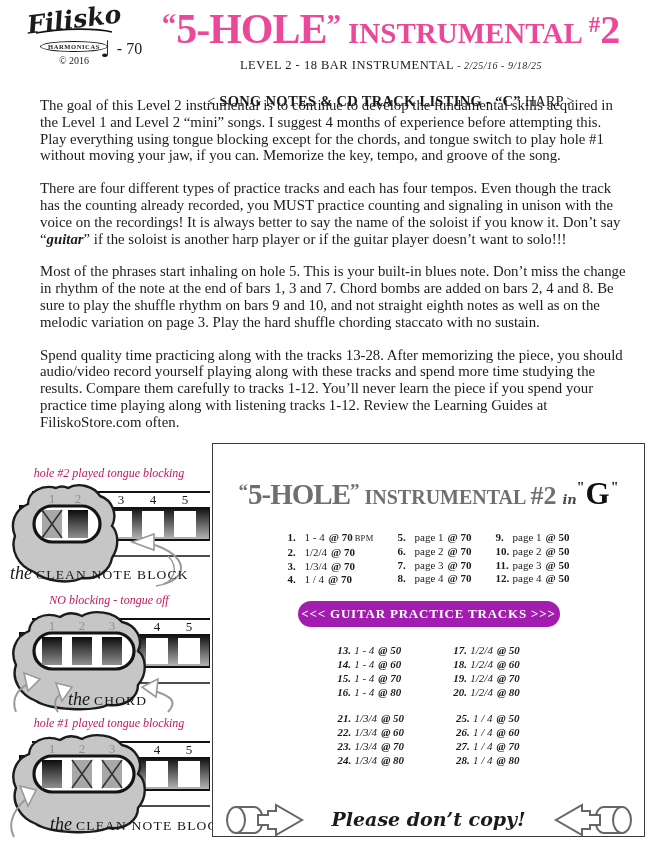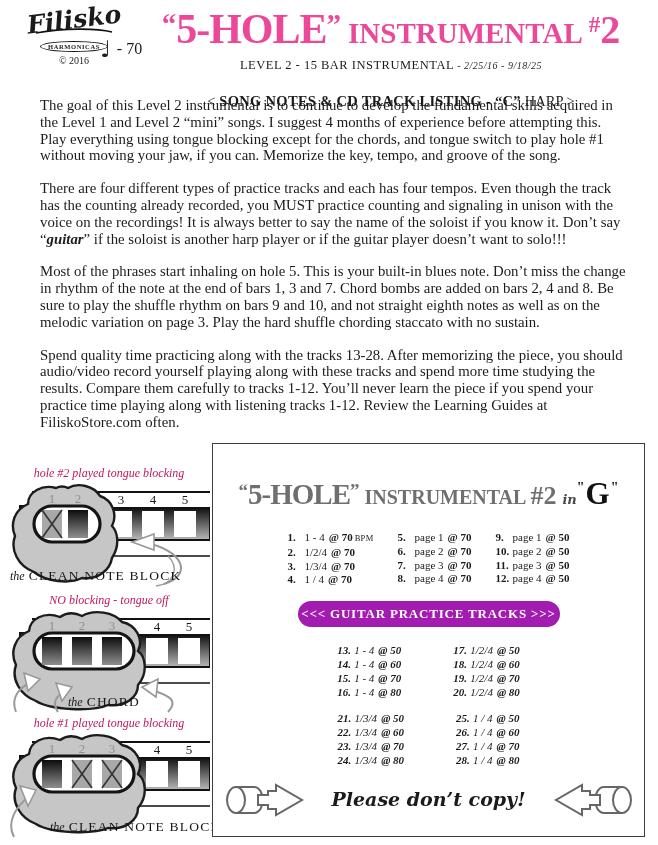--- a/index.html
+++ b/index.html
@@ -35,21 +35,21 @@
   .em-guitar{font-weight:bold;font-style:italic;}
 
   
   .diagrams{position:absolute;left:6px;top:466px;width:206px;}
   .diagram{position:relative;}
   .d1{height:127px;} .d2{height:123px;} .d3{height:129px;}
   .d-label{text-align:center;font-family:Liberation Serif, serif;font-style:italic;
            font-size:12px;line-height:15px;color:#be185d;}
   .d-svg{display:block;margin-top:1px;}
   .d-caption{position:absolute;font-size:13.5px;letter-spacing:1.2px;color:#161616;white-space:nowrap;}
-  .d-caption .the{font-style:italic;letter-spacing:0;font-size:12px;margin-right:4px;}
+  .d-caption .the{font-style:italic;letter-spacing:0;font-size:18px;margin-right:4px;}
   .cap1{left:4px;bottom:9px;}
   .cap2{left:62px;bottom:6px;}
   .cap3{left:44px;bottom:10px;}
 
   
   .panel{position:absolute;left:212px;top:443px;width:433px;height:394px;
          border:1.3px solid #3c3c3c;background:#fff;box-sizing:border-box;}
   .p-title{text-align:center;margin-top:28px;color:#6f6f6f;font-weight:bold;
            line-height:32px;white-space:nowrap;}
   .pt-q{font-size:19px;vertical-align:7px;}
@@ -67,21 +67,21 @@
   .tn{display:inline-block;min-width:17px;}
   .tt{margin-left:4px;}
   .bpm{font-size:8.5px;margin-left:2px;letter-spacing:.3px;}
 
   .pill{width:262px;margin:14px auto 0;background:#a21caf;color:#fff;text-align:center;
         border-radius:15px;font-weight:bold;font-size:13px;letter-spacing:.8px;padding:5px 0;}
 
   .gcols{display:flex;justify-content:center;gap:52px;font-style:italic;}
   .gc1{margin-top:17px;} .gc2{margin-top:13px;}
 
-  .p-footer{display:flex;align-items:center;justify-content:center;gap:19px;margin-top:10px;}
+  .p-footer{display:flex;align-items:center;justify-content:center;gap:19px;margin-top:30px;}
   .pf-text{text-align:center;min-width:200px;}
   .pf-copy{font-family:"DejaVu Serif",serif;font-style:italic;font-weight:bold;font-size:19px;line-height:21px;}
   .pf-url{font-size:12px;letter-spacing:.6px;}
   .arrow-right-flip{transform:scaleX(-1);}
 </style>
 </head>
 <body>
 
 <div class="page">
 
@@ -109,21 +109,21 @@
 
   <div class="tempo">
     <span class="note">♩</span><span>- 70</span>
   </div>
 
   <div class="title-block">
     <div class="t-main">
       <span class="t-q">“</span><span class="t-5hole">5-HOLE</span><span class="t-q">”</span><span class="t-rest">INSTRUMENTAL</span><span class="t-hash">#</span><span class="t-num">2</span>
     </div>
     <div class="subtitle">
-      <span>LEVEL 2   -   15 BAR INSTRUMENTAL</span>
+      <span>LEVEL 2   -   18 BAR INSTRUMENTAL</span>
       <span class="dates">-  2/25/16 - 9/18/25</span>
     </div>
     <div class="tagline">
       <span>&lt;</span><span class="bold"> SONG NOTES &amp; CD TRACK LISTING   -   “C” </span><span>HARP </span><span>&gt;</span>
     </div>
   </div>
 
   <div class="paras">
     <p>The goal of this Level 2 instrumental is to continue to develop the fundamental skills acquired in the Level 1 and Level 2 “mini” songs.  I suggest 4 months of experience before attempting this.  Play everything using tongue blocking except for the chords, and tongue switch to play hole #1 without moving your jaw, if you can.  Memorize the key, tempo, and groove of the song.</p>
     <p><span>There are four different types of practice tracks and each has four tempos.  Even though the track has the counting already recorded, you MUST practice counting and signaling in unison with the voice on the recordings!  It is always better to say the name of the soloist if you know it.  Don’t say “</span><span class="em-guitar">guitar</span><span>” if the soloist is another harp player or if the guitar player doesn’t want to solo!!!</span></p>

